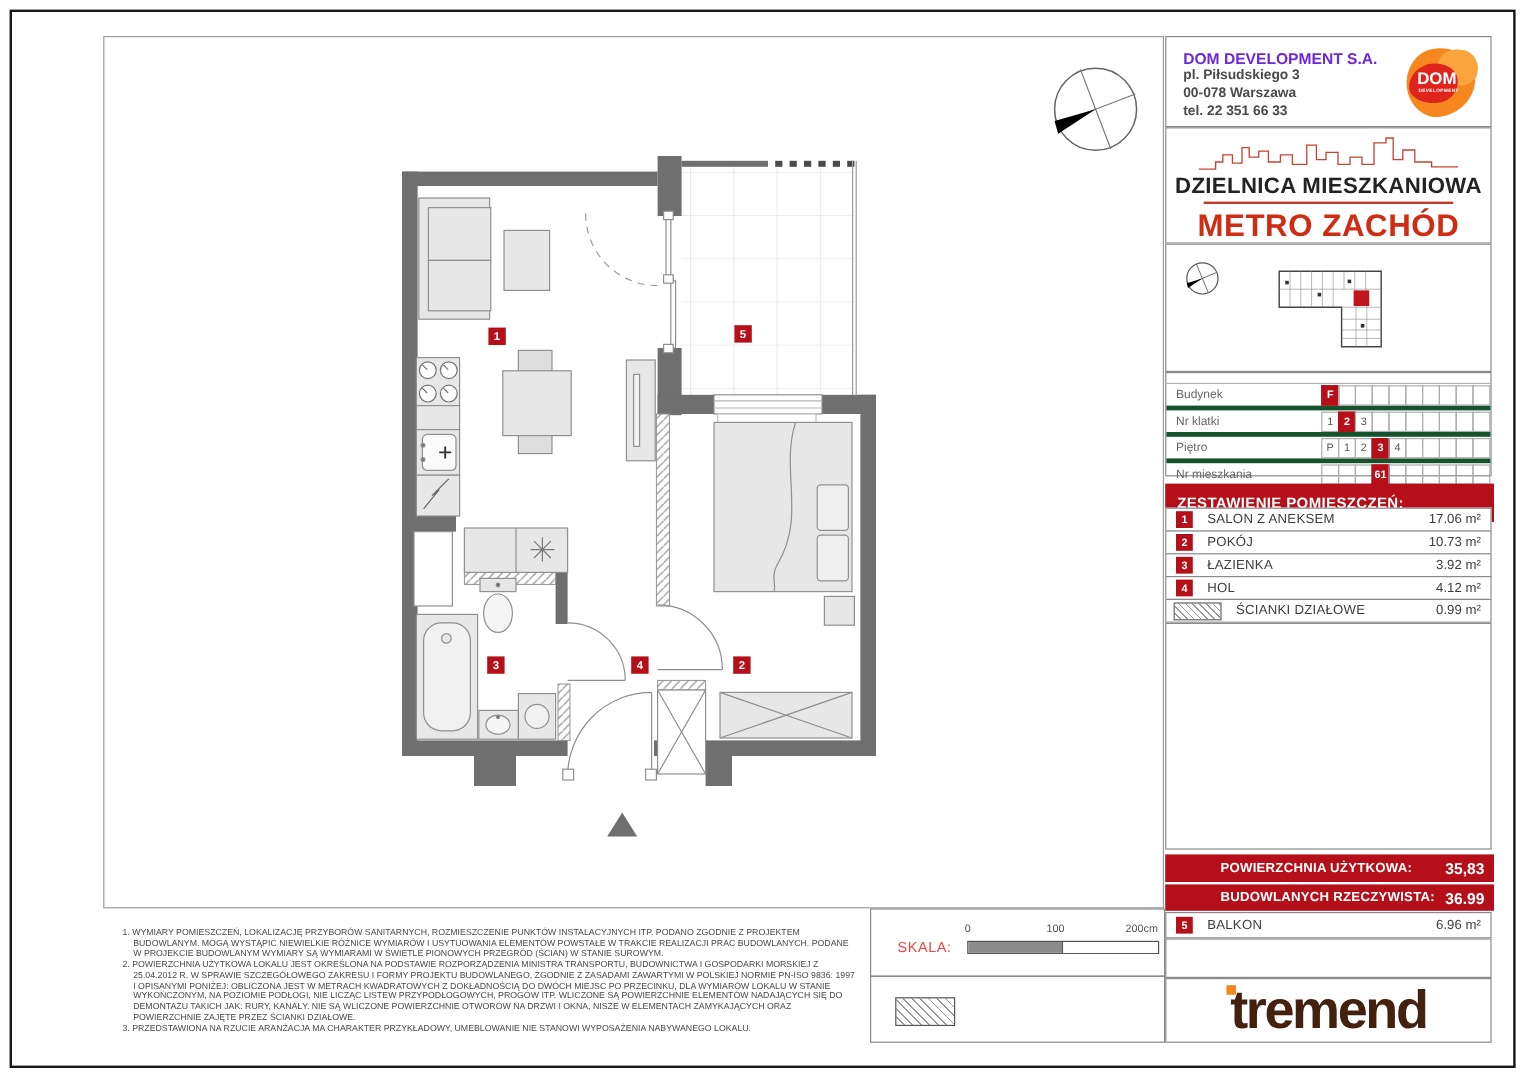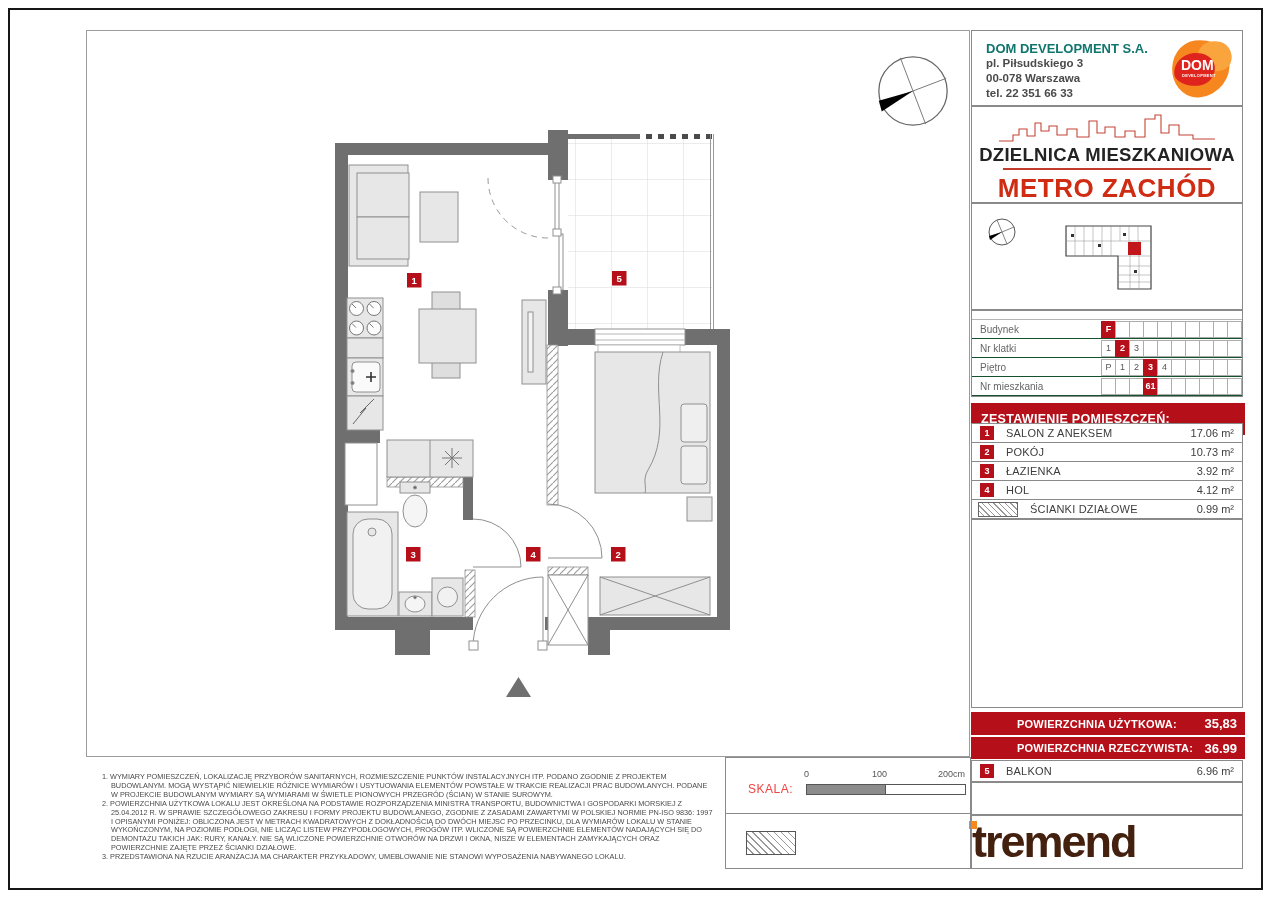--- a/index.html
+++ b/index.html
@@ -5,36 +5,36 @@
   html,body{margin:0;padding:0;}
   body{width:1273px;height:900px;background:#fff;position:relative;overflow:hidden;
        font-family:"Liberation Sans", sans-serif;color:#3d3d3d;}
   :root{--red:#b5101a;--box:#8a8a8a;--wall:#6f6f6f;}
   .abs{position:absolute;box-sizing:border-box;}
   .outer-border{left:8px;top:8px;width:1255px;height:882px;border:2px solid #161616;}
   .plan-frame{left:86px;top:30px;width:884px;height:727px;border:1px solid #9c9c9c;}
   
   .sbox{left:971px;width:272px;border:1px solid var(--box);background:#fff;}
   .b-header{top:30px;height:76px;}
-  .co-name{position:absolute;left:14px;top:10px;font-size:13px;font-weight:bold;color:#0f766e;}
+  .co-name{position:absolute;left:14px;top:10px;font-size:13px;font-weight:bold;color:#6d28d9;}
   .co-line{position:absolute;left:14px;font-size:11.5px;font-weight:bold;color:#4a4a4a;}
   .domlogo{position:absolute;right:12px;top:9px;width:58px;height:57px;}
   .blob1{position:absolute;inset:0;background:#f6871f;border-radius:46% 54% 58% 42% / 52% 44% 56% 48%;transform:rotate(-8deg);}
   .blob2{position:absolute;right:-2px;top:1px;width:34px;height:30px;background:#f9a43c;border-radius:55% 45% 50% 50% / 50% 55% 45% 50%;transform:rotate(15deg);}
   .blob3{position:absolute;left:2px;top:13px;width:41px;height:33px;background:#df231d;border-radius:52% 48% 44% 56% / 58% 46% 54% 42%;transform:rotate(-5deg);}
   .domtext{position:absolute;left:9px;top:17px;color:#fff;font-weight:bold;font-size:14px;}
   .domsub{position:absolute;left:10px;top:33px;color:#fff;font-weight:bold;font-size:4px;letter-spacing:.3px;}
   .b-brand{top:106px;height:97px;text-align:center;}
   .skyline{display:block;margin:4px auto 0 auto;}
   .brand-title{font-size:18.5px;font-weight:bold;color:#232323;letter-spacing:.3px;margin-top:1px;}
   .brand-rule{width:208px;height:2px;background:#c23b2a;margin:2px auto 3px auto;}
   .brand-sub{font-size:26px;font-weight:bold;color:#cf2c13;letter-spacing:.5px;}
   .b-siteplan{top:203px;height:107px;}
   .b-table{top:310px;height:87px;padding-top:8px;}
-  .utrow{display:flex;align-items:center;height:18px;border-bottom:1px solid #14532d;margin:0 0;}
+  .utrow{display:flex;align-items:center;height:18px;border-bottom:4px solid #14532d;margin:0 0;}
   .utrow:first-child{border-top:1px solid #b5b5b5;}
   .utlabel{flex:1;font-size:10px;color:#666;padding-left:8px;}
   .cells{display:flex;}
   .cell{width:15px;height:17px;border:1px solid #adadad;margin-left:-1px;font-size:9px;color:#555;
         display:flex;align-items:center;justify-content:center;box-sizing:border-box;}
   .cell.hl{background:var(--red);border-color:var(--red);color:#fff;font-weight:bold;}
   .zhead{left:971px;top:403px;width:274px;height:32px;background:var(--red);color:#fff;
          font-size:12.5px;font-weight:bold;display:flex;align-items:center;padding-left:10px;letter-spacing:.3px;}
   .rrow{left:971px;width:272px;height:20px;border:1px solid var(--box);background:#fff;
         display:flex;align-items:center;font-size:11px;color:#3d3d3d;}
@@ -45,21 +45,21 @@
   .hatch-sw{width:38px;height:13px;margin-left:6px;border:1px solid #666;background:
     repeating-linear-gradient(45deg,#fff 0 3px,#999 3px 4px);flex:0 0 auto;}
   .b-empty1{top:519px;height:189px;}
   .totbar{left:971px;width:274px;background:var(--red);color:#fff;display:flex;align-items:center;}
   .t1{top:712px;height:23px;}
   .t2{top:737px;height:22px;}
   .totlabel{font-size:11px;font-weight:bold;padding-left:10px;letter-spacing:.2px;margin-left:36px;}
   .totval{margin-left:auto;padding-right:8px;font-size:13px;font-weight:bold;}
   .balkrow{top:760px;height:22px;}
   .b-empty2{top:782px;height:33px;}
-  .b-tremend{top:815px;height:54px;display:flex;align-items:center;}
+  .b-tremend{top:815px;height:54px;display:flex;align-items:center;justify-content:center;}
   .tremwrap{position:relative;display:inline-block;}
   .tname{font-size:45px;font-weight:bold;color:#44200f;letter-spacing:-2px;}
   .tdot{position:absolute;left:-3px;top:5px;width:8px;height:8px;background:#f6871f;}
   
   .skalabox{left:725px;top:757px;width:246px;height:57px;border:1px solid var(--box);}
   .skala-label{position:absolute;left:22px;top:24px;font-size:12px;color:#ef4444;letter-spacing:.5px;}
   .sbar{position:absolute;left:80px;top:26px;width:158px;height:9px;border:1px solid #555;display:flex;}
   .sbar-left{width:50%;height:100%;background:#8c8c8c;border-right:1px solid #555;box-sizing:border-box;}
   .sbar-right{width:50%;height:100%;background:#fff;}
   .stick{position:absolute;font-size:9px;color:#555;top:11px;}
@@ -409,21 +409,21 @@
   <span class="rarea">0.99 m²</span>
 </div>
 
 <div class="abs sbox b-empty1"></div>
 
 <div class="abs totbar t1">
   <span class="totlabel">POWIERZCHNIA UŻYTKOWA:</span>
   <span class="totval">35,83</span>
 </div>
 <div class="abs totbar t2">
-  <span class="totlabel">POWIERZCHNIA RZECZYWISTA:</span>
+  <span class="totlabel">BUDOWLANYCH RZECZYWISTA:</span>
   <span class="totval">36.99</span>
 </div>
 <div class="abs rrow balkrow">
   <span class="badge">5</span>
   <span class="rname">BALKON</span>
   <span class="rarea">6.96 m²</span>
 </div>
 <div class="abs sbox b-empty2"></div>
 
 <div class="abs sbox b-tremend">

